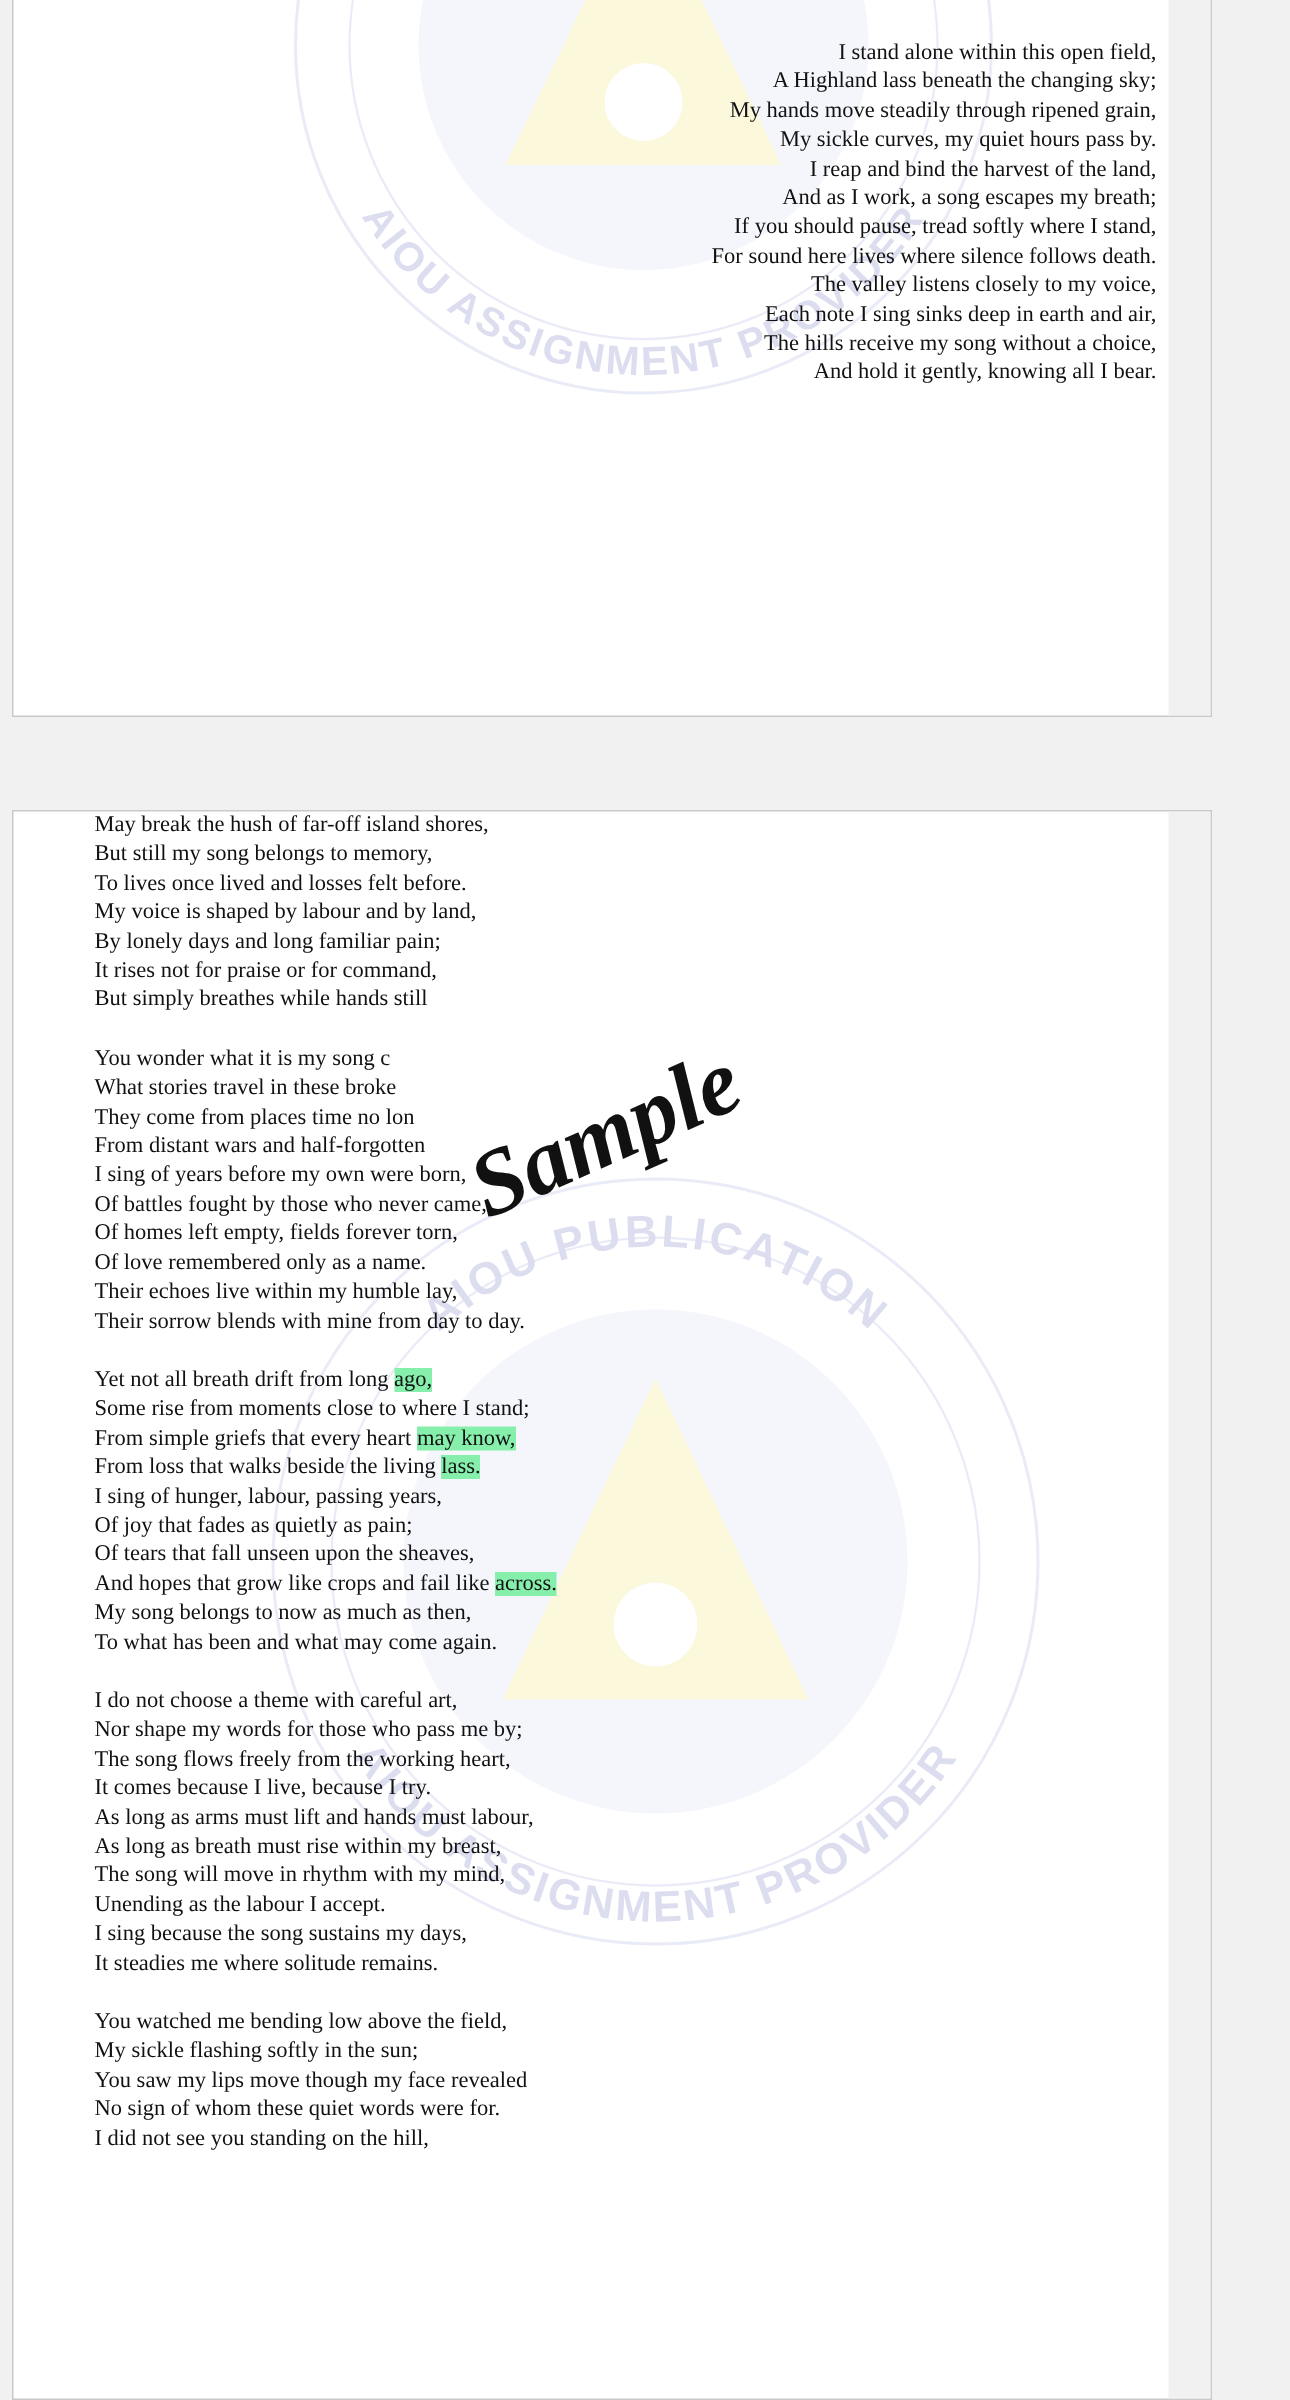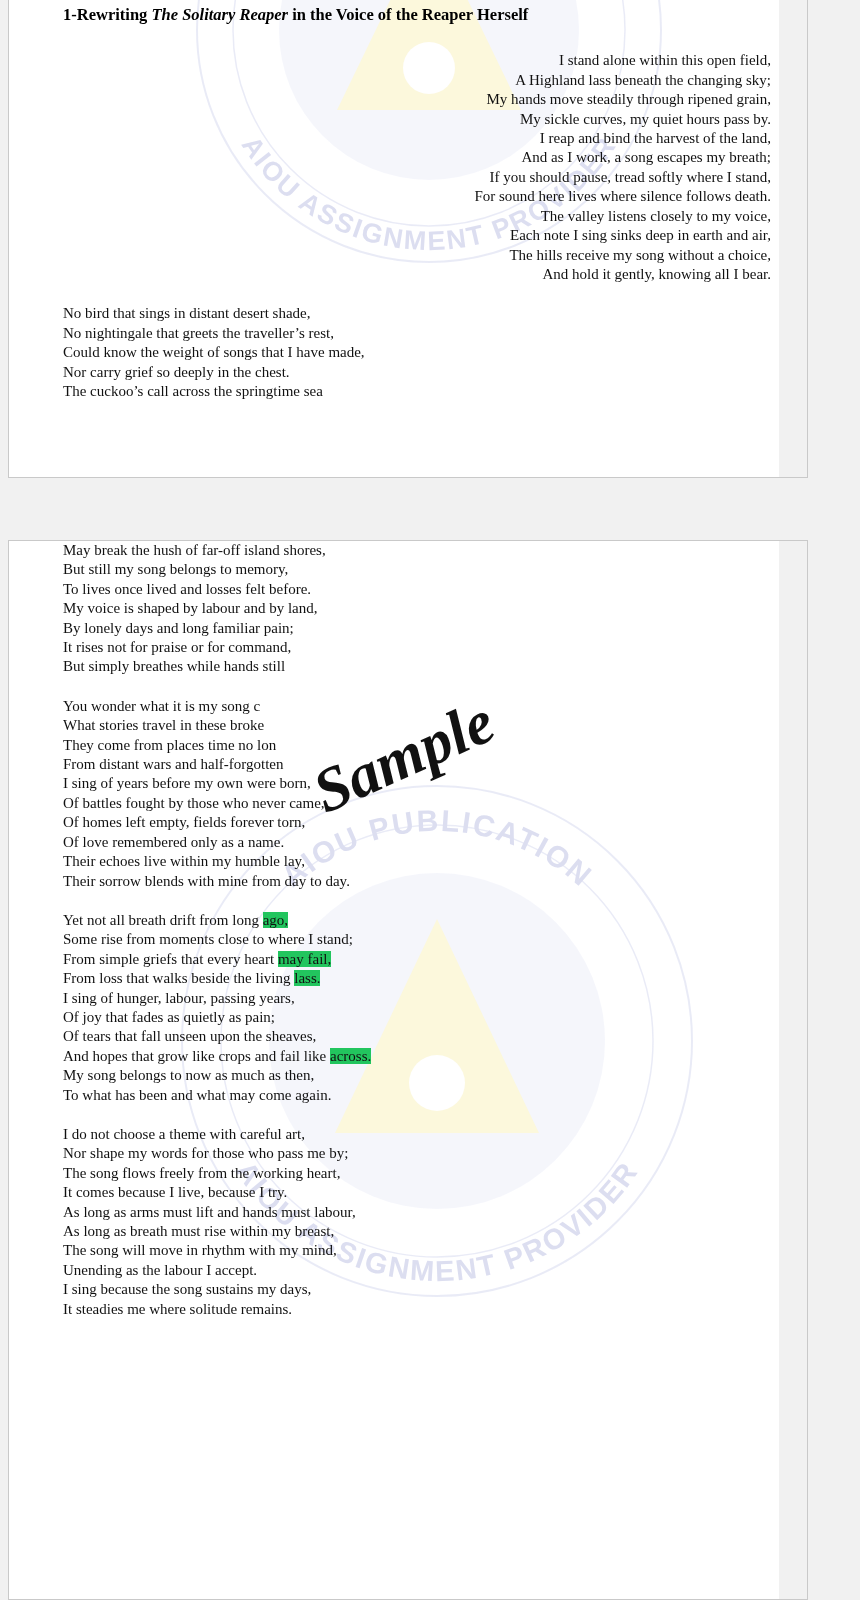--- a/index.html
+++ b/index.html
@@ -99,21 +99,21 @@
     z-index: 2;
     font-family: "Liberation Serif", serif;
     font-style: italic;
     font-weight: bold;
     font-size: 62px;
     color: #111;
     transform: rotate(-24deg);
     white-space: nowrap;
   }
   .hl {
-    background: #22c55e;
+    background: #86efac;
   }
 </style>
 </head>
 <body>
 
 <div class="viewer">
 
   <div class="page page--first">
 
     <div class="wm wm-logo" style="left:140px; top:-250px; width:560px; height:560px;">
@@ -129,41 +129,33 @@
         <circle cx="280" cy="318" r="26" fill="#ffffff"></circle>
         <text class="wm-ring-text" font-size="27">
           <textPath href="#ringBot1" startOffset="50%" text-anchor="middle">AIOU ASSIGNMENT PROVIDER</textPath>
         </text>
         <text class="wm-ring-text" font-size="25">
           <textPath href="#ringTop1" startOffset="50%" text-anchor="middle">AIOU PUBLICATION</textPath>
         </text>
       </svg>
     </div>
 
-    <h1 class="doc-title">
-      <span>1-Rewriting </span><em>The Solitary Reaper</em><span> in the Voice of the Reaper Herself</span>
-    </h1>
 
     <p class="stanza stanza--first">I stand alone within this open field,
 A Highland lass beneath the changing sky;
 My hands move steadily through ripened grain,
 My sickle curves, my quiet hours pass by.
 I reap and bind the harvest of the land,
 And as I work, a song escapes my breath;
 If you should pause, tread softly where I stand,
 For sound here lives where silence follows death.
 The valley listens closely to my voice,
 Each note I sing sinks deep in earth and air,
 The hills receive my song without a choice,
 And hold it gently, knowing all I bear.</p>
-    <p class="stanza">No bird that sings in distant desert shade,
-No nightingale that greets the traveller’s rest,
-Could know the weight of songs that I have made,
-Nor carry grief so deeply in the chest.
-The cuckoo’s call across the springtime sea</p>
 
     <div class="right-rail"></div>
   </div>
 
   <div class="gap"></div>
 
   <div class="page page--second">
 
     <div class="wm wm-logo" style="left:118px; top:190px; width:620px; height:620px;">
       <svg viewBox="0 0 620 620" width="620" height="620" aria-hidden="true">
@@ -201,37 +193,42 @@
 From distant wars and half-forgotten
 I sing of years before my own were born,
 Of battles fought by those who never came,
 Of homes left empty, fields forever torn,
 Of love remembered only as a name.
 Their echoes live within my humble lay,
 Their sorrow blends with mine from day to day.</p>
 
       <p class="stanza"><span>Yet not all breath drift from long </span><span class="hl">ago,</span><span>
 Some rise from moments close to where I stand;
-From simple griefs that every heart </span><span class="hl">may fail,</span><span>
+From simple griefs that every heart </span><span class="hl">may know,</span><span>
 From loss that walks beside the living </span><span class="hl">lass.</span><span>
 I sing of hunger, labour, passing years,
 Of joy that fades as quietly as pain;
 Of tears that fall unseen upon the sheaves,
 And hopes that grow like crops and fail like </span><span class="hl">across.</span><span>
 My song belongs to now as much as then,
 To what has been and what may come again.</span></p>
 
       <p class="stanza">I do not choose a theme with careful art,
 Nor shape my words for those who pass me by;
 The song flows freely from the working heart,
 It comes because I live, because I try.
 As long as arms must lift and hands must labour,
 As long as breath must rise within my breast,
 The song will move in rhythm with my mind,
 Unending as the labour I accept.
 I sing because the song sustains my days,
 It steadies me where solitude remains.</p>
+      <p class="stanza">You watched me bending low above the field,
+My sickle flashing softly in the sun;
+You saw my lips move though my face revealed
+No sign of whom these quiet words were for.
+I did not see you standing on the hill,</p>
     </div>
 
     <div class="right-rail"></div>
   </div>
 
 </div>
 
 </body></html>

